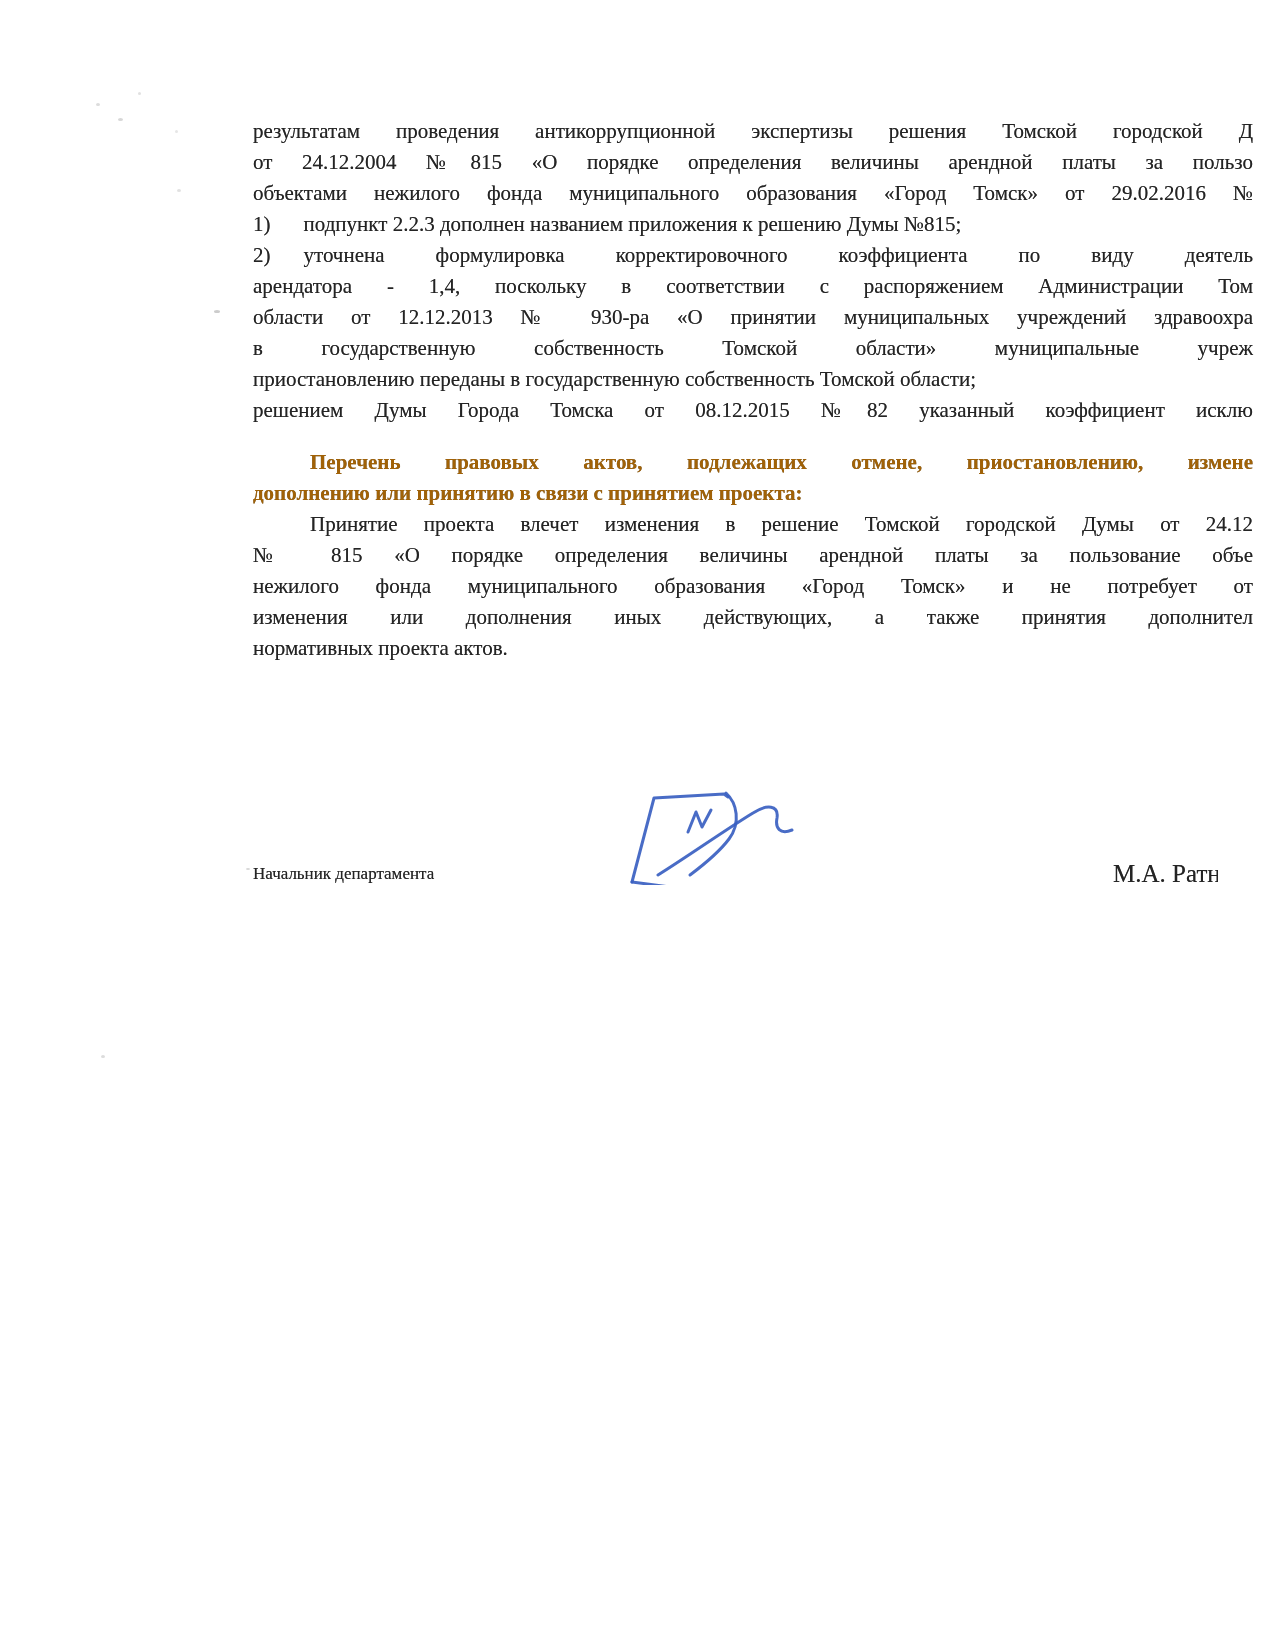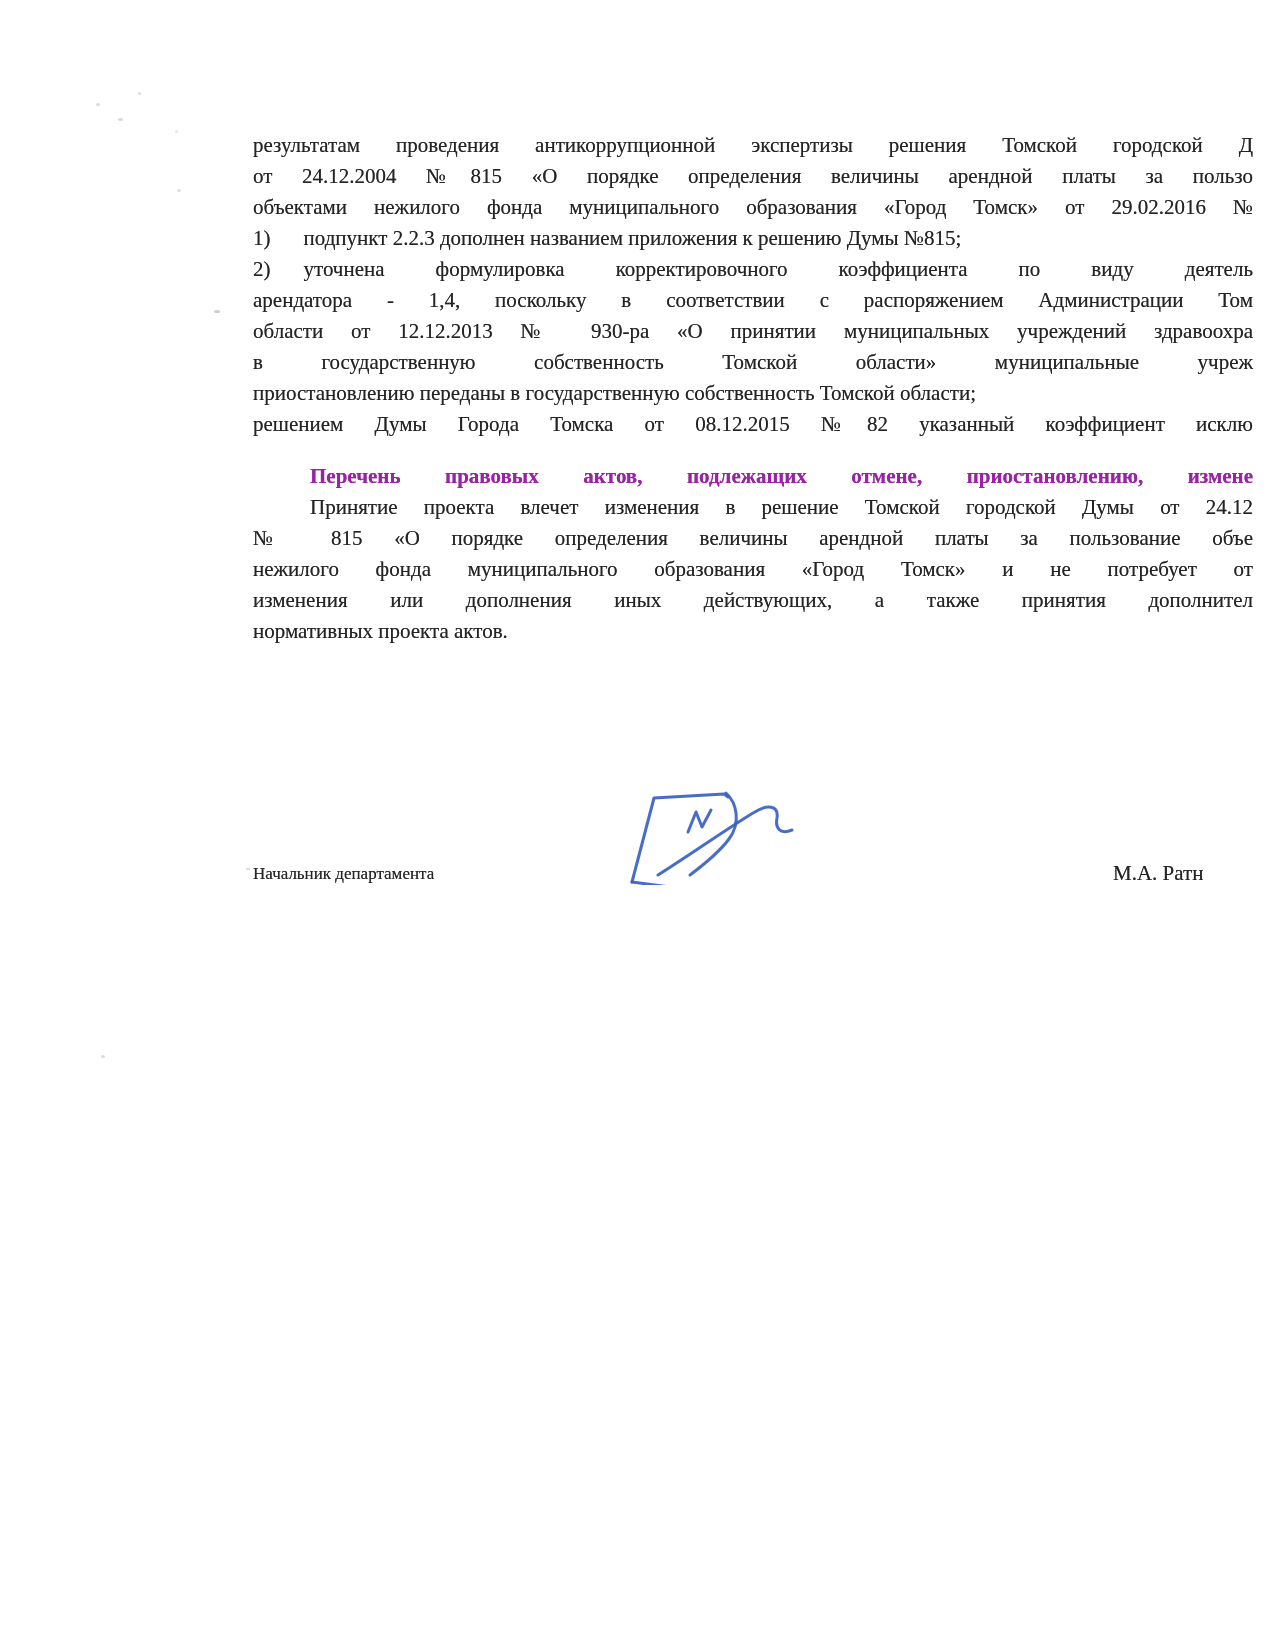--- a/index.html
+++ b/index.html
@@ -6,46 +6,46 @@
   body{
     width:1275px;height:1650px;
     background:#ffffff;
     overflow:hidden;
     position:relative;
     font-family:"Liberation Serif","DejaVu Serif",serif;
     color:#242424;
   }
   .scan-area{position:absolute;inset:0;overflow:hidden;}
   .textblock{
-    position:absolute;left:253px;top:130px;width:1000px;
+    position:absolute;left:253px;top:116px;width:1000px;
   }
   .line{
     font-size:21px;
     line-height:31px;
     height:31px;
     text-align:justify;
     text-align-last:justify;
     white-space:normal;
     text-shadow:0 0 0.6px rgba(45,45,45,0.65);
   }
   .line.end{text-align:center;text-align-last:left;}
-  .line.bold{font-weight:bold;color:#a21caf;}
+  .line.bold{font-weight:bold;color:#a16207;}
   .line.indent{text-indent:57px;}
   .gap{height:21px;}
   .marker{display:inline;}
   .tab{display:inline-block;width:33px;}
   .sig-title{
     position:absolute;left:253px;top:858px;
     font-size:17px;line-height:31px;
     text-shadow:0 0 0.6px rgba(45,45,45,0.65);
   }
   .sig-name{
     position:absolute;left:1113px;top:858px;
     width:105px;overflow:hidden;white-space:nowrap;
-    font-size:21px;line-height:31px;
+    font-size:25px;line-height:31px;
     text-shadow:0 0 0.6px rgba(45,45,45,0.65);
   }
   .signature{
     position:absolute;left:620px;top:785px;
     width:180px;height:100px;
   }
   .signature path{
     fill:none;
     stroke-width:3;
     stroke-linecap:round;
@@ -74,20 +74,21 @@
     <div class="line just"><span>объектами нежилого фонда муниципального образования «Город Томск» от 29.02.2016 №</span></div>
     <div class="line end"><span class="marker">1)</span><span class="tab"></span><span>подпункт 2.2.3 дополнен названием приложения к решению Думы №815;</span></div>
     <div class="line just"><span class="marker">2)</span><span class="tab"></span><span>уточнена формулировка корректировочного коэффициента по виду деятель</span></div>
     <div class="line just"><span>арендатора - 1,4, поскольку в соответствии с распоряжением Администрации Том</span></div>
     <div class="line just"><span>области от 12.12.2013 № 930-ра «О принятии муниципальных учреждений здравоохра</span></div>
     <div class="line just"><span>в государственную собственность Томской области» муниципальные учреж</span></div>
     <div class="line end"><span>приостановлению переданы в государственную собственность Томской области;</span></div>
     <div class="line just"><span>решением Думы Города Томска от 08.12.2015 №82 указанный коэффициент исклю</span></div>
     <div class="gap"></div>
     <div class="line just bold indent"><span>Перечень правовых актов, подлежащих отмене, приостановлению, измене</span></div>
+    <div class="line end bold"><span>дополнению или принятию в связи с принятием проекта:</span></div>
     <div class="line just indent"><span>Принятие проекта влечет изменения в решение Томской городской Думы от 24.12</span></div>
     <div class="line just"><span>№ 815 «О порядке определения величины арендной платы за пользование объе</span></div>
     <div class="line just"><span>нежилого фонда муниципального образования «Город Томск» и не потребует от</span></div>
     <div class="line just"><span>изменения или дополнения иных действующих, а также принятия дополнител</span></div>
     <div class="line end"><span>нормативных проекта актов.</span></div>
   </div>
 
   <div class="sig-title">Начальник департамента</div>
 
   <svg class="signature" viewBox="0 0 180 100" xmlns="http://www.w3.org/2000/svg">

